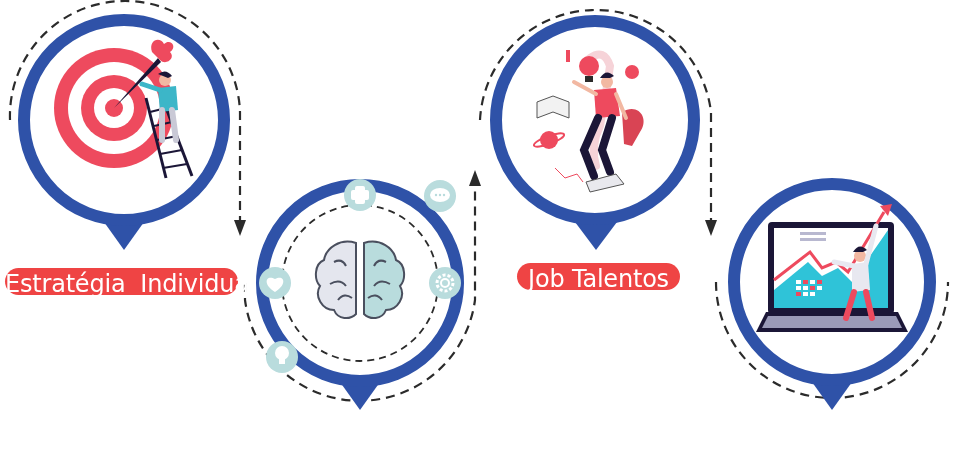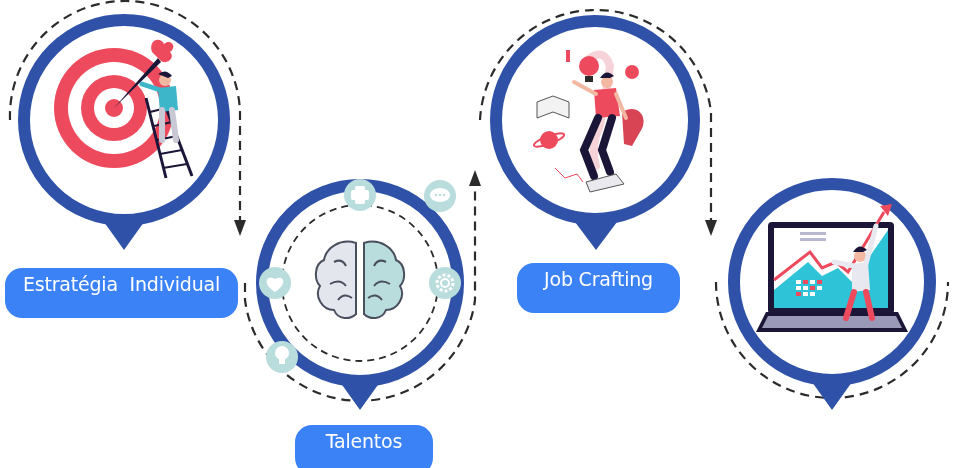--- a/index.html
+++ b/index.html
@@ -1,20 +1,20 @@
 <!DOCTYPE html>
 <html><head>
 <meta charset="utf-8">
 <style>
   html, body { margin:0; padding:0; background:#ffffff; }
   body { width:979px; height:468px; position:relative; overflow:hidden;
          font-family:"DejaVu Sans", "Liberation Sans", sans-serif; }
   #stage { position:absolute; left:0; top:0; width:979px; height:468px; }
-  .pill { position:absolute; height:50px; border-radius:17px; background:#3b82f6;
-          color:#ffffff; font-size:19px; line-height:33px; text-align:center;
+  .pill { position:absolute; height:27px; border-radius:17px; background:#ef4444;
+          color:#ffffff; font-size:24px; line-height:33px; text-align:center;
           white-space:nowrap; letter-spacing:-0.2px; }
 </style>
 </head>
 <body>
 
 <div id="stage">
 <svg width="979" height="468" viewBox="0 0 979 468" xmlns="http://www.w3.org/2000/svg" style="position:absolute;left:0;top:0">
   <defs>
     <marker id="arrowDown" markerWidth="10" markerHeight="14" refX="5" refY="12" orient="auto" markerUnits="userSpaceOnUse">
       <path d="M0,0 L10,0 L5,14 Z" fill="#2b2b2b"></path>
@@ -163,19 +163,16 @@
       <path d="M866,264 L876,226" stroke="#e8e8f0" stroke-width="5" stroke-linecap="round"></path>
       <path d="M854,266 L834,262" stroke="#e8e8f0" stroke-width="5" stroke-linecap="round"></path>
       <path d="M854,292 L846,318 M866,292 L872,318" stroke="#ee4a5e" stroke-width="6" stroke-linecap="round"></path>
     </g>
   </g>
 </svg>
 
 <div class="pill" style="left:5px; top:268px; width:233px;">
   <span style="white-space:pre">Estratégia  Individual</span>
 </div>
-<div class="pill" style="left:295px; top:425px; width:138px;">
-  <span>Talentos</span>
-</div>
 <div class="pill" style="left:517px; top:263px; width:163px;">
-  <span>Job Crafting</span>
+  <span>Job Talentos</span>
 </div>
 </div>
 
 </body></html>

